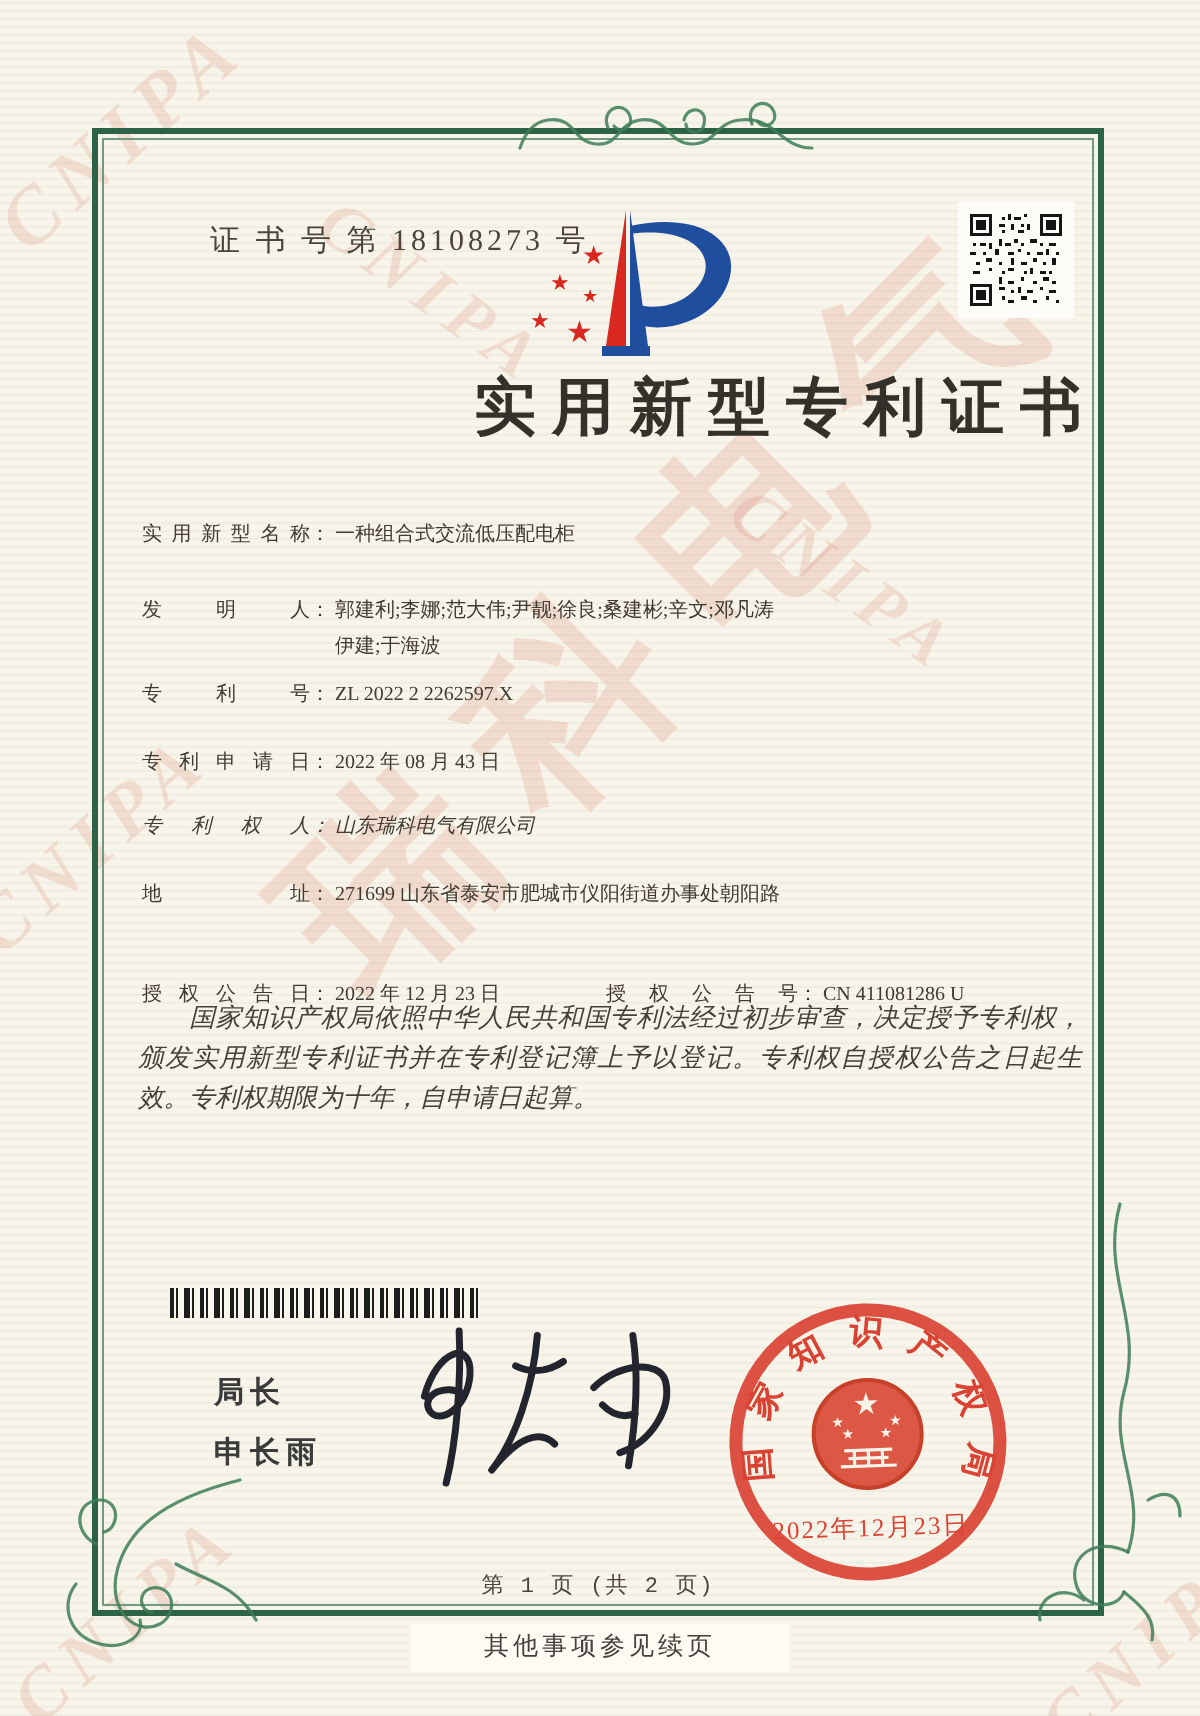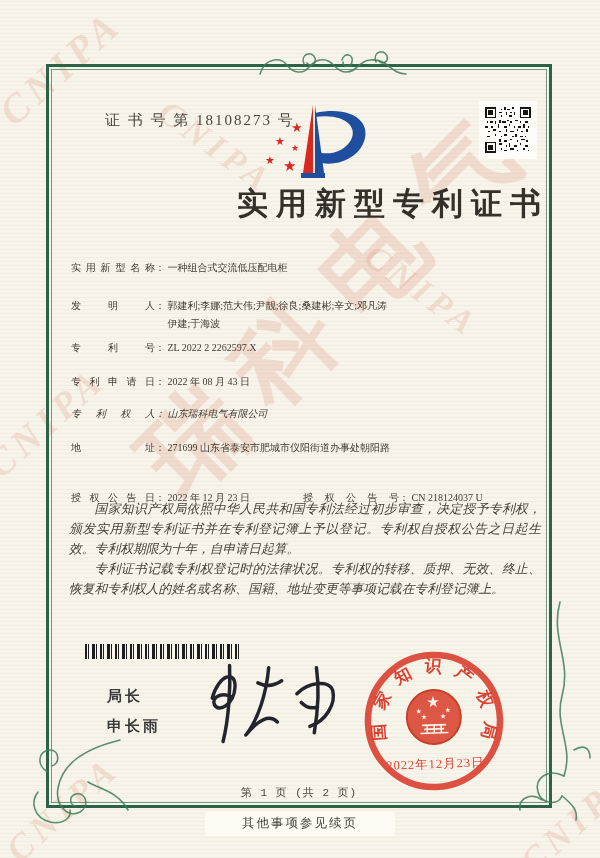--- a/index.html
+++ b/index.html
@@ -193,27 +193,26 @@
       <span class="f-value">271699 山东省泰安市肥城市仪阳街道办事处朝阳路</span>
     </div>
 
     <div class="frow row-grant">
       <span>
         <span class="f-label">授权公告日</span><span class="f-colon">：</span>
         <span class="f-value">2022 年 12 月 23 日</span>
       </span>
       <span class="grant-right">
         <span class="f-label">授权公告号</span><span class="f-colon">：</span>
-        <span class="f-value">CN 218124037 U</span>
+        <span class="f-value">CN 411081286 U</span>
       </span>
     </div>
 
     <div class="paras">
       <p>国家知识产权局依照中华人民共和国专利法经过初步审查，决定授予专利权，颁发实用新型专利证书并在专利登记簿上予以登记。专利权自授权公告之日起生效。专利权期限为十年，自申请日起算。</p>
-      <p>专利证书记载专利权登记时的法律状况。专利权的转移、质押、无效、终止、恢复和专利权人的姓名或名称、国籍、地址变更等事项记载在专利登记簿上。</p>
     </div>
 
     <div class="barcode"></div>
 
     <div class="signer signer-title">局长</div>
     <div class="signer signer-name">申长雨</div>
     <svg class="sig-svg" viewBox="0 0 140 85">
       <g fill="none" stroke="#23242e" stroke-width="3.2" stroke-linecap="round" stroke-linejoin="round">
         <path d="M14,38 C20,16 36,12 35,28 C34,44 20,52 16,44 C13,37 24,32 32,37"></path>
         <path d="M30,8 C31,30 29,58 24,78"></path>

